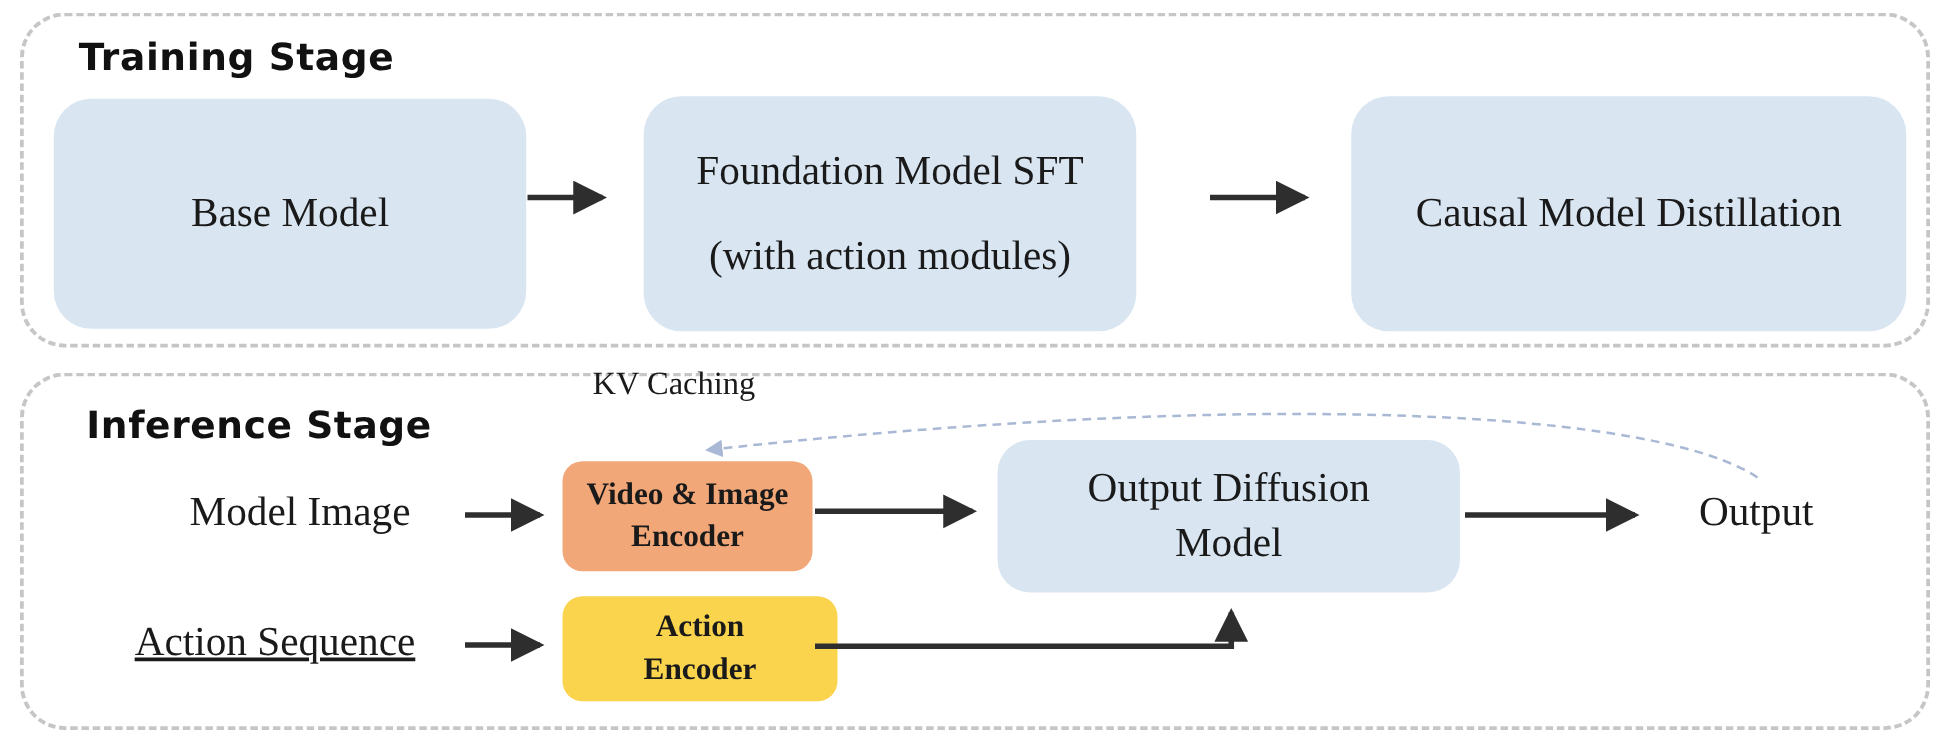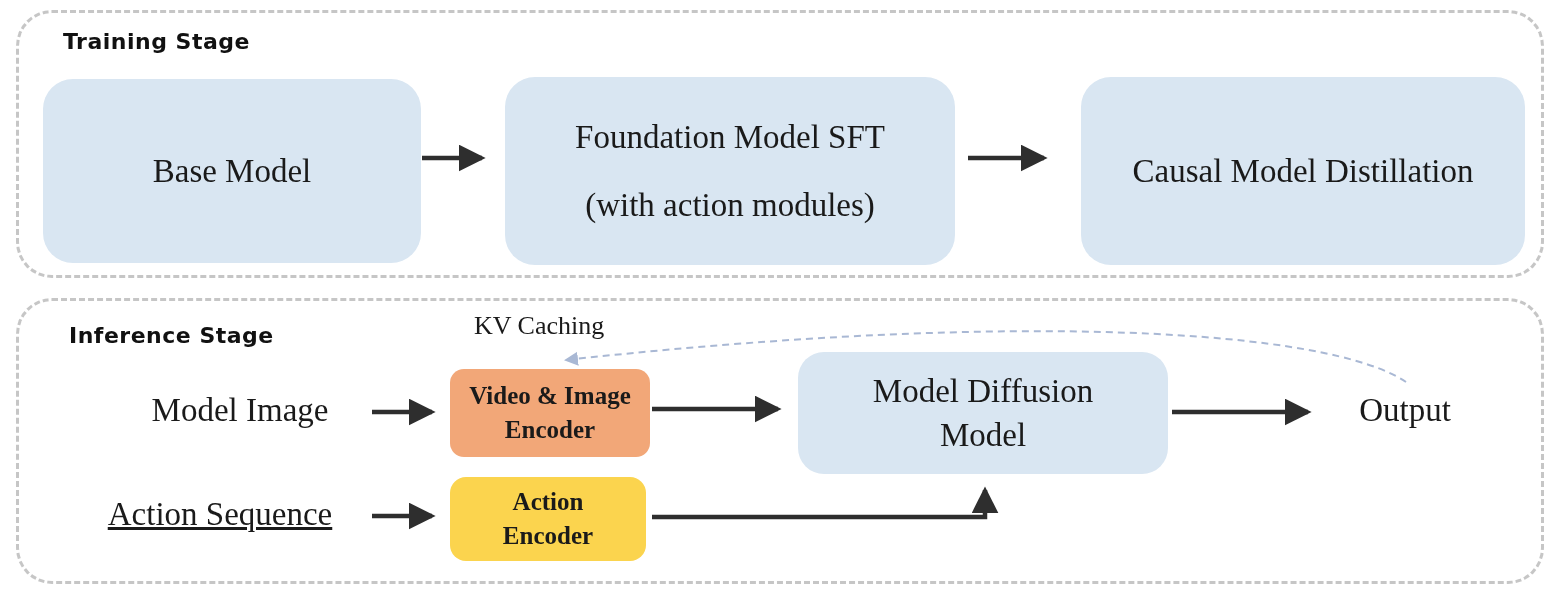--- a/index.html
+++ b/index.html
@@ -17,39 +17,39 @@
     border-radius:36px;
     background:#ffffff;
     box-sizing:border-box;
   }
   #training-panel{left:16px;top:10px;width:1528px;height:268px;}
   #inference-panel{left:16px;top:298px;width:1528px;height:286px;}
   .stage-title{
     position:absolute;
     font-family:"DejaVu Sans","Liberation Sans",sans-serif;
     font-weight:700;
-    font-size:22px;
+    font-size:30px;
     letter-spacing:0.5px;
     color:#111111;
     white-space:nowrap;
   }
   .box{
     position:absolute;
     display:flex;
     flex-direction:column;
     align-items:center;
     justify-content:center;
     text-align:center;
     box-sizing:border-box;
   }
   .box-blue{background:#d9e6f2;border-radius:30px;}
   .box-line{font-size:33px;line-height:46px;white-space:nowrap;}
   .enc-box{border-radius:16px;}
   .enc-line{font-size:25px;line-height:34px;font-weight:700;white-space:nowrap;}
-  #video-image-encoder-box{background:#f2a778;border-radius:14px;}
+  #video-image-encoder-box{background:#f2a778;}
   #action-encoder-box{background:#fbd44e;}
   #causal-diffusion-box{background:#d9e6f2;border-radius:26px;}
   .flow-label{
     position:absolute;
     font-size:33px;
     text-align:center;
     white-space:nowrap;
   }
   #kv-caching-label{
     position:absolute;
@@ -63,52 +63,52 @@
 
 <div id="canvas">
 
   <div class="stage-panel" id="training-panel">
     <div class="stage-title" style="left:44px;top:16px;">Training Stage</div>
 
     <div class="box box-blue" style="left:24px;top:66px;width:378px;height:184px;">
       <div class="box-line">Base Model</div>
     </div>
 
-    <div class="box box-blue" style="left:486px;top:64px;width:450px;height:188px;gap:22px;">
+    <div class="box box-blue" style="left:496px;top:64px;width:394px;height:188px;gap:22px;">
       <div class="box-line">Foundation Model SFT</div>
       <div class="box-line">(with action modules)</div>
     </div>
 
     <div class="box box-blue" style="left:1062px;top:64px;width:444px;height:188px;">
       <div class="box-line">Causal Model Distillation</div>
     </div>
   </div>
 
   <div class="stage-panel" id="inference-panel">
     <div class="stage-title" style="left:50px;top:22px;">Inference Stage</div>
   </div>
 
-  <div id="kv-caching-label" style="left:474px;top:311px;">KV Caching</div>
+  <div id="kv-caching-label" style="left:474px;top:292px;">KV Caching</div>
 
   <div class="flow-label" style="left:140px;top:392px;width:200px;">Model Image</div>
 
   <div class="flow-label" style="left:85px;top:496px;width:270px;text-decoration:underline;">Action Sequence</div>
 
   <div class="box enc-box" id="video-image-encoder-box" style="left:450px;top:369px;width:200px;height:88px;">
     <div class="enc-line">Video &amp; Image</div>
     <div class="enc-line">Encoder</div>
   </div>
 
-  <div class="box enc-box" id="action-encoder-box" style="left:450px;top:477px;width:196px;height:84px;">
+  <div class="box enc-box" id="action-encoder-box" style="left:450px;top:477px;width:220px;height:84px;">
     <div class="enc-line">Action</div>
     <div class="enc-line">Encoder</div>
   </div>
 
   <div class="box" id="causal-diffusion-box" style="left:798px;top:352px;width:370px;height:122px;">
-    <div class="box-line" style="line-height:44px;">Model Diffusion</div>
+    <div class="box-line" style="line-height:44px;">Output Diffusion</div>
     <div class="box-line" style="line-height:44px;font-family:Liberation Serif, serif;">Model</div>
   </div>
 
   <div class="flow-label" style="left:1335px;top:392px;width:140px;">Output</div>
 
   <svg id="arrow-layer" viewBox="0 0 1560 598" xmlns="http://www.w3.org/2000/svg">
     <defs>
       <marker id="ah-dark" markerWidth="7" markerHeight="7" refX="5.2" refY="3" orient="auto" markerUnits="strokeWidth">
         <path d="M0,0 L6,3 L0,6 Z" fill="#2e2e2e"></path>
       </marker>

